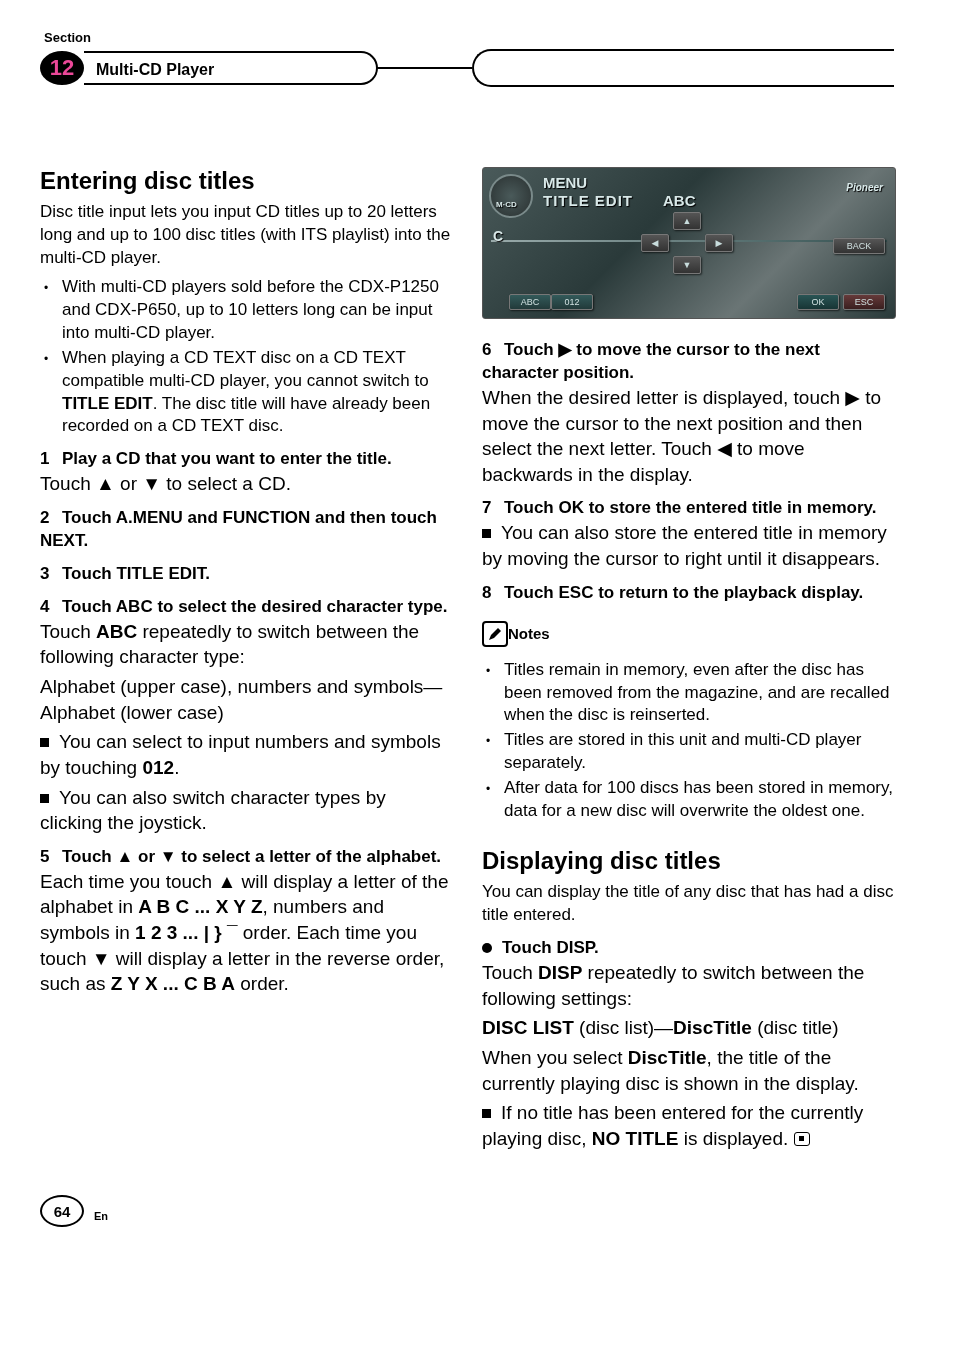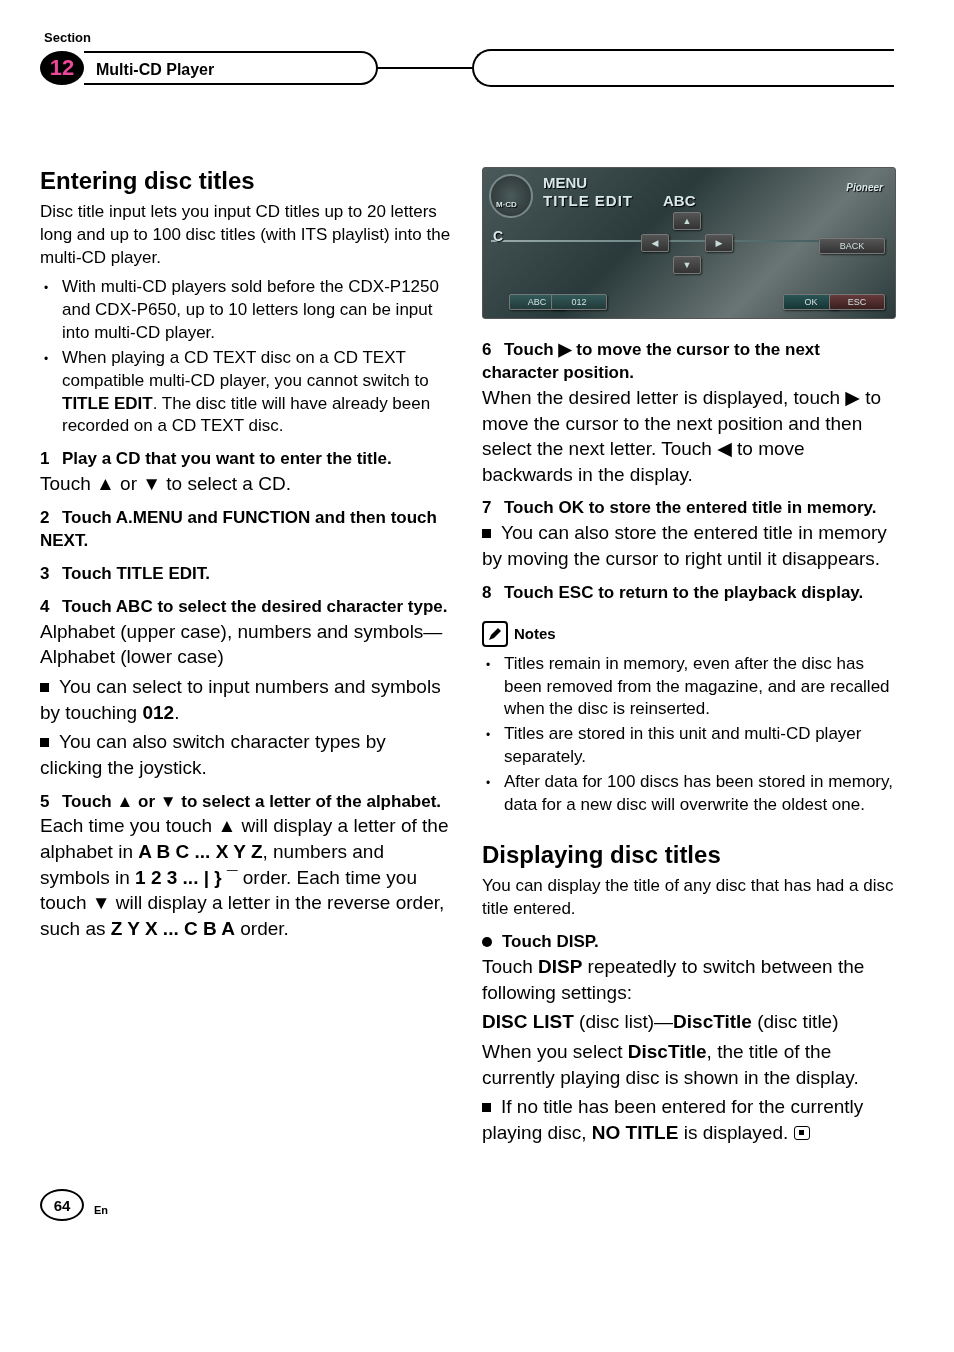--- a/index.html
+++ b/index.html
@@ -126,22 +126,21 @@
     width: 10px;
     height: 10px;
     background: #000;
     border-radius: 50%;
     margin-right: 10px;
     vertical-align: 0px;
   }
   .notes-header {
     display: flex;
     align-items: center;
-    gap: 6px;
-    margin: 16px 0 6px 0;
+    margin: 16px 0 12px 0;
   }
   .notes-icon {
     width: 22px;
     height: 22px;
     border: 2px solid #000;
     border-radius: 4px;
     display: flex;
     align-items: center;
     justify-content: center;
   }
@@ -184,21 +183,21 @@
     text-shadow: 1px 1px 1px #000;
   }
   .sc-btn {
     position: absolute;
     background: linear-gradient(#555, #333);
     border: 1px solid #777;
     border-radius: 2px;
     color: #d0e0e0;
     font-size: 9px;
     text-align: center;
-    padding: 2px 14px;
+    padding: 2px 7px;
     box-shadow: 1px 1px 2px rgba(0,0,0,0.6);
   }
   .sc-circle {
     position: absolute;
     border: 2px solid #7a8a8a;
     border-radius: 50%;
     background: radial-gradient(#4a5a5a, #293030);
   }
   .arrow-btn {
     position: absolute;
@@ -261,20 +260,23 @@
       </ul>
 
       <p class="step"><span class="num">1</span><span>Play a CD that you want to enter the title.</span></p>
       <p class="sub">Touch ▲ or ▼ to select a CD.</p>
 
       <p class="step"><span class="num">2</span><span>Touch A.MENU and FUNCTION and then touch NEXT.</span></p>
 
       <p class="step"><span class="num">3</span><span>Touch TITLE EDIT.</span></p>
 
       <p class="step"><span class="num">4</span><span>Touch ABC to select the desired character type.</span></p>
+      <p class="sub">
+        <span>Touch </span><b>ABC</b><span> repeatedly to switch between the following character type:</span>
+      </p>
       <p class="sub">Alphabet (upper case), numbers and symbols—Alphabet (lower case)</p>
       <p class="sub">
         <span class="square-bullet"></span><span>You can select to input numbers and symbols by touching </span><b>012</b><span>.</span>
       </p>
       <p class="sub">
         <span class="square-bullet"></span><span>You can also switch character types by clicking the joystick.</span>
       </p>
 
       <p class="step"><span class="num">5</span><span>Touch ▲ or ▼ to select a letter of the alphabet.</span></p>
       <p class="sub">

